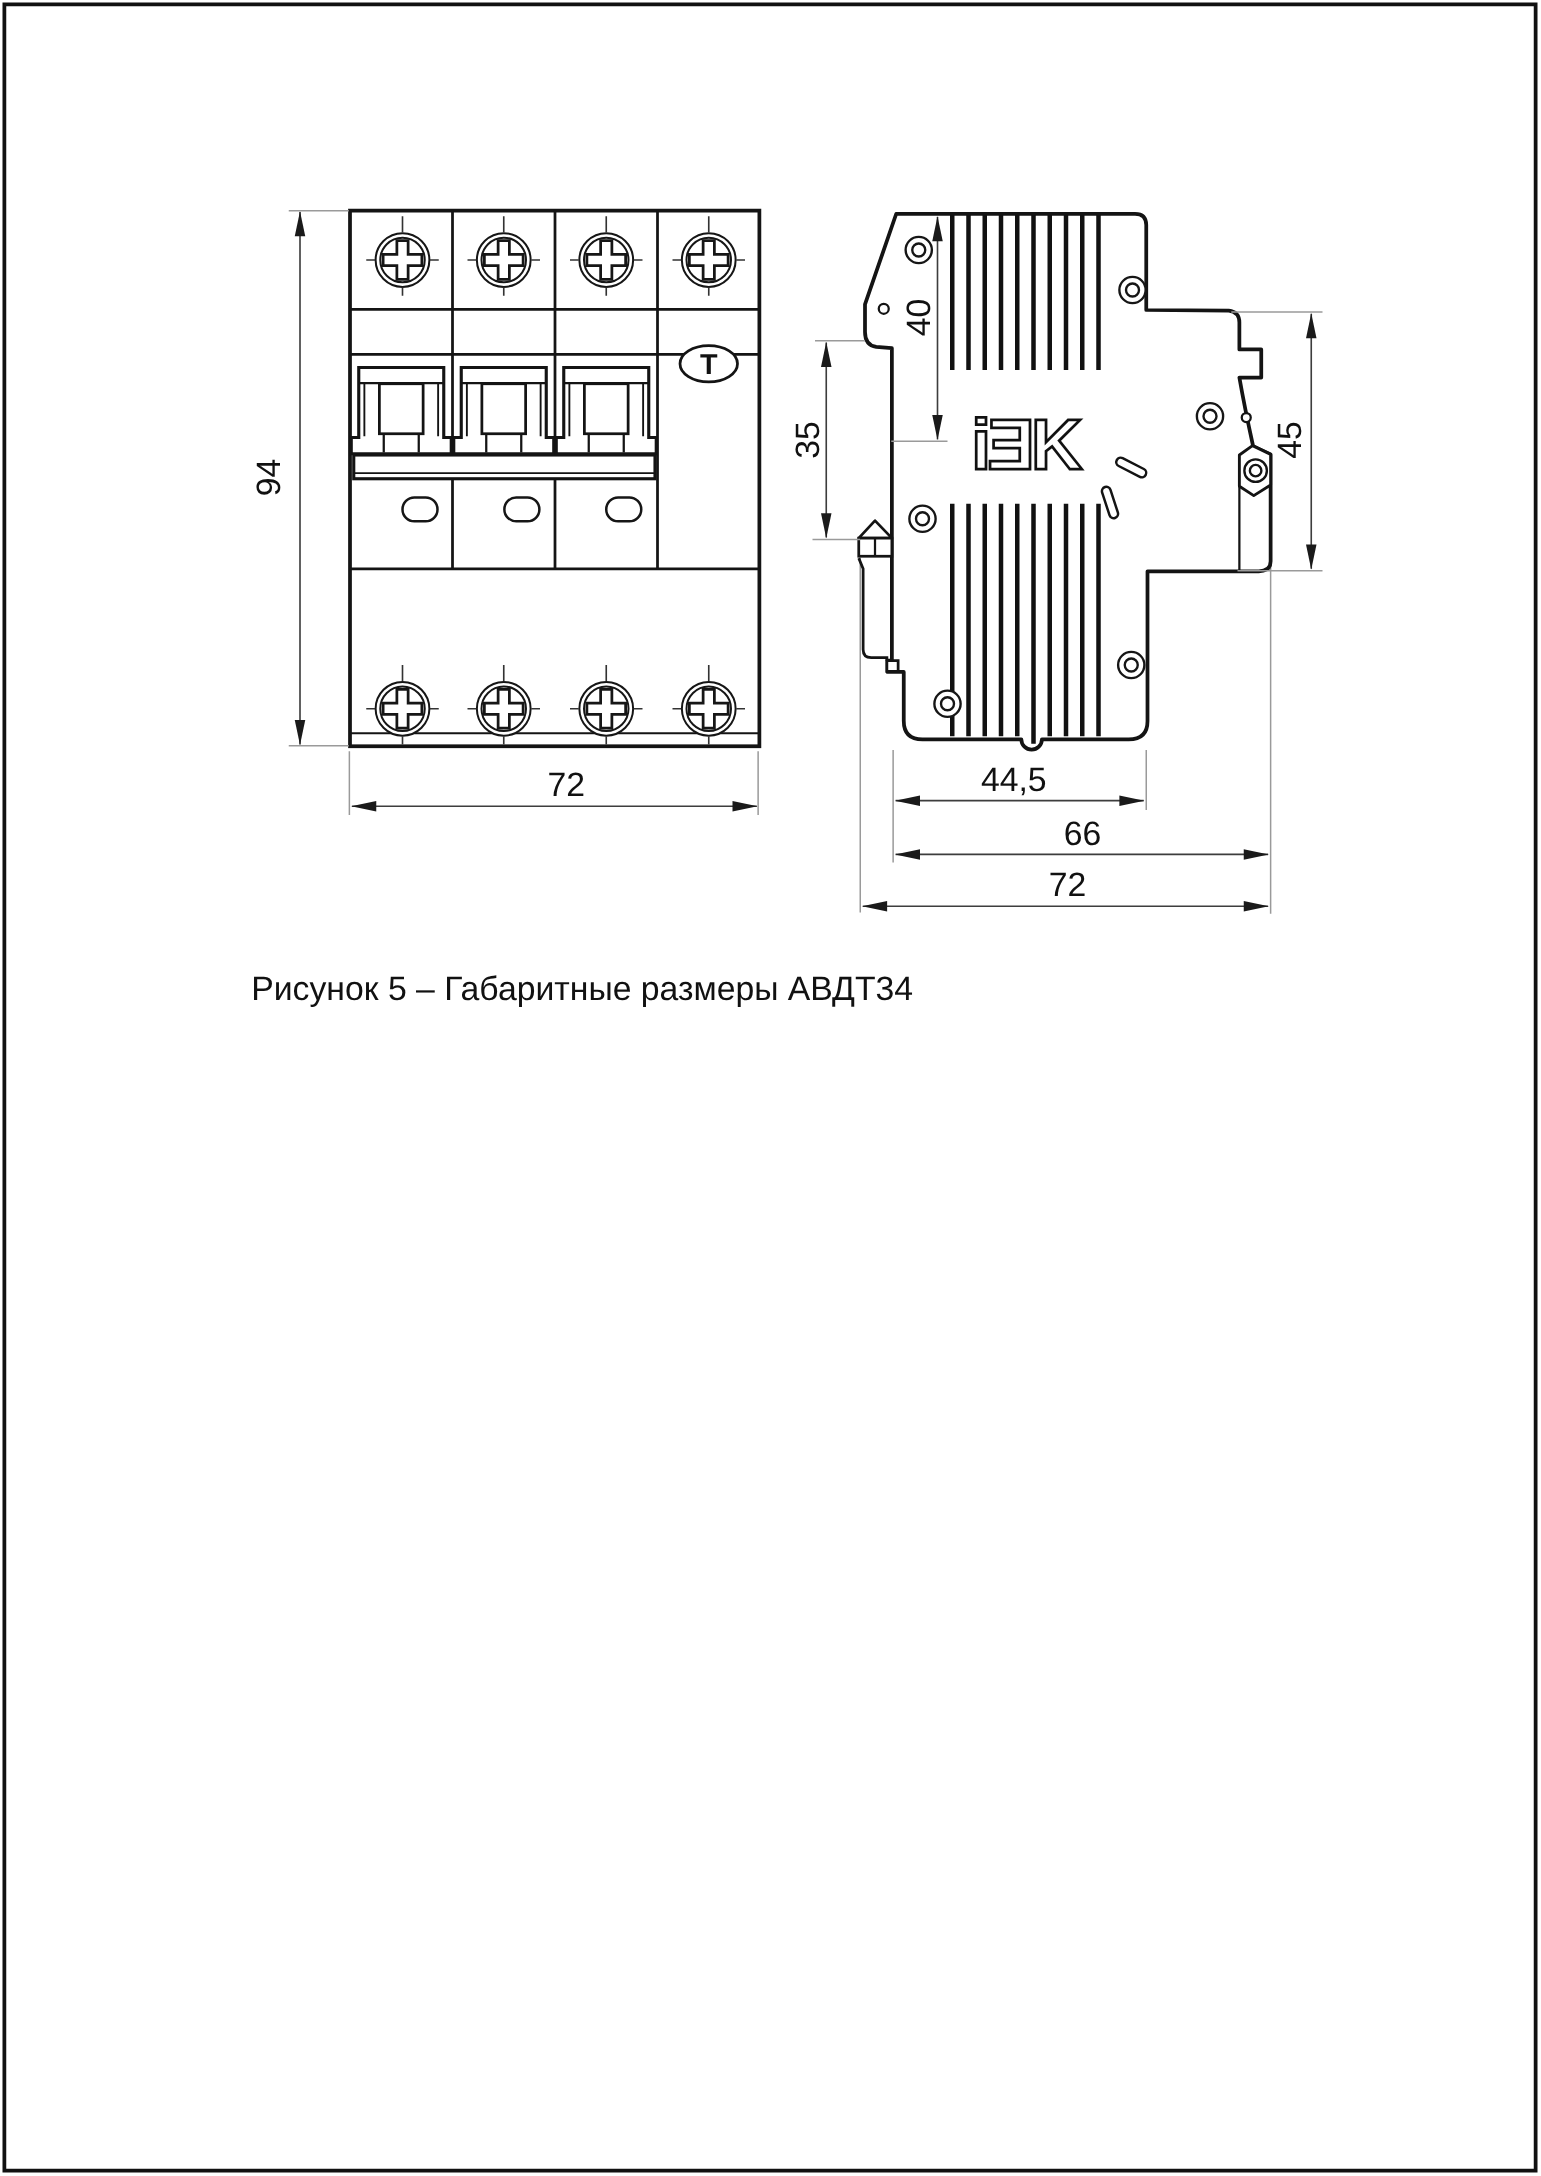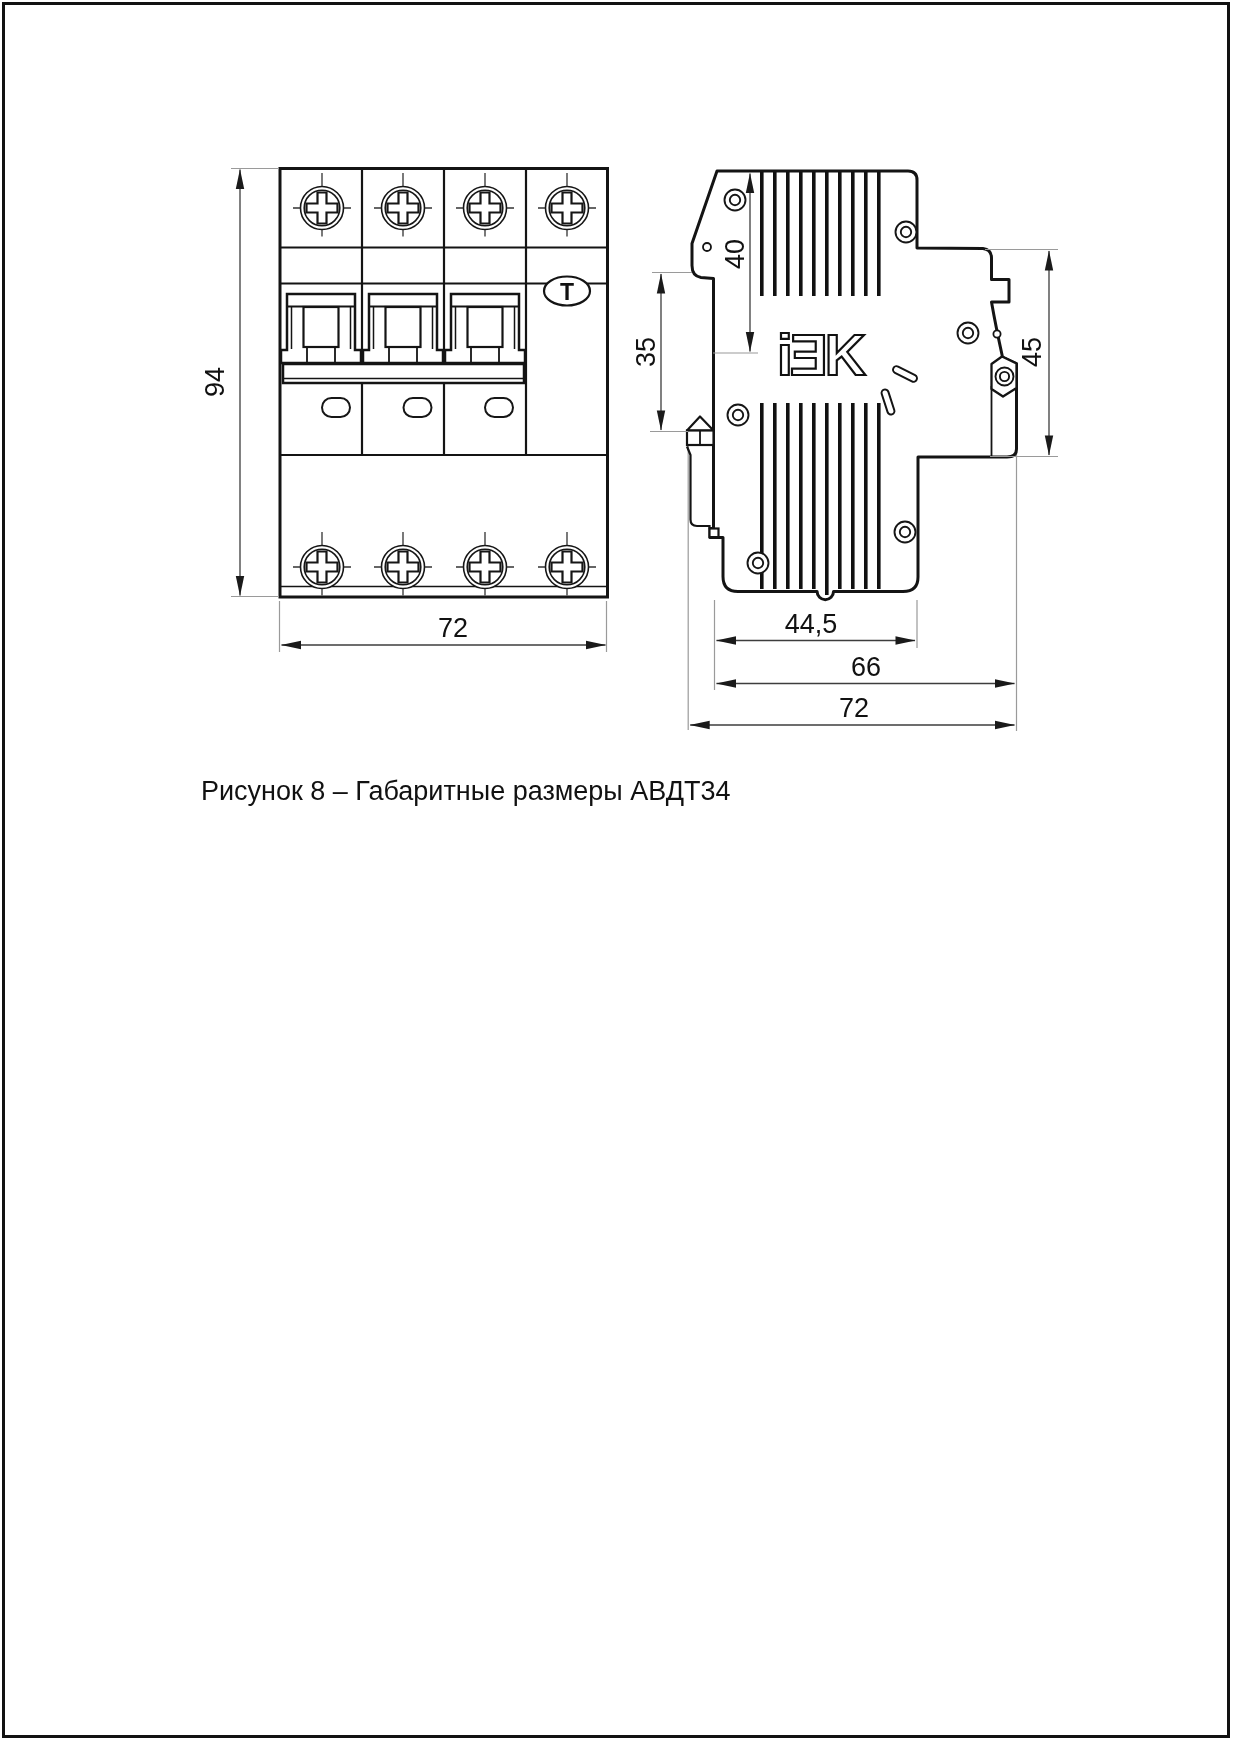--- a/index.html
+++ b/index.html
@@ -195,14 +195,14 @@
         <text class="dimtxt" x="866" y="676" text-anchor="middle">66</text>
       </g>
 
       <g>
         <line x1="690.2" y1="725" x2="1014.5" y2="725" stroke="#3d3d3d" stroke-width="1.3" marker-start="url(#arw)" marker-end="url(#arw)"></line>
         <text class="dimtxt" x="854" y="717" text-anchor="middle">72</text>
       </g>
     </g>
   </svg>
 
-  <div class="caption">Рисунок 8 – Габаритные размеры АВДТ34</div>
+  <div class="caption">Рисунок 5 – Габаритные размеры АВДТ34</div>
 </div>
 
 </body></html>

